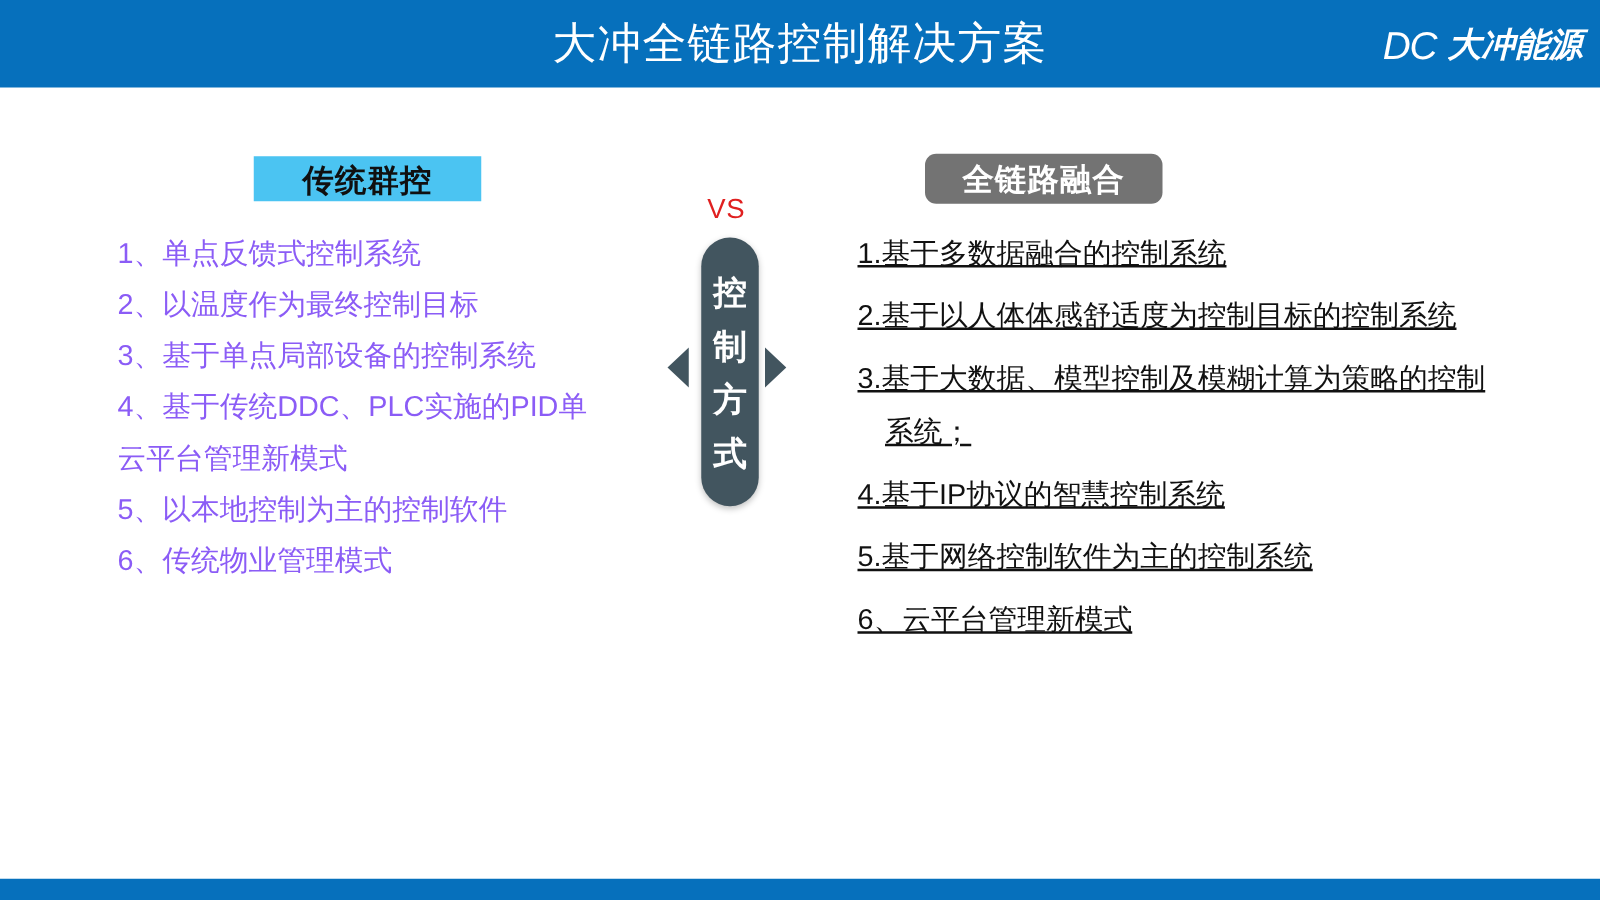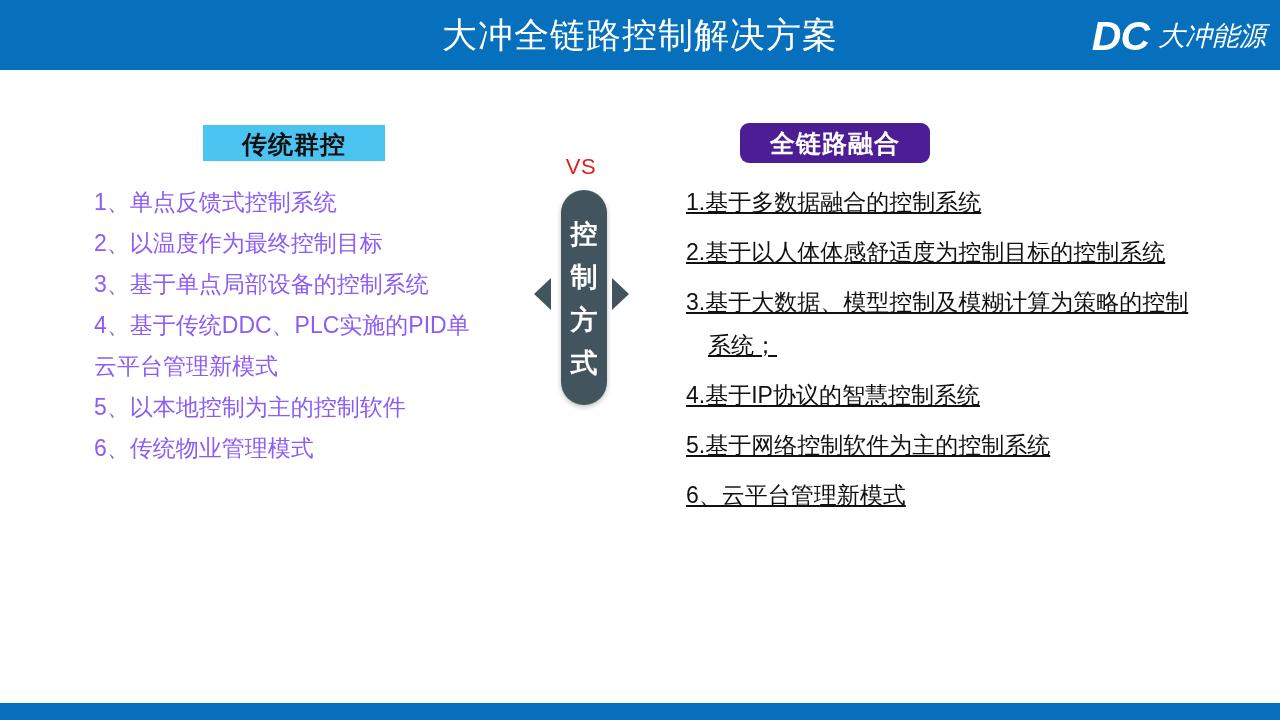--- a/index.html
+++ b/index.html
@@ -46,31 +46,31 @@
     position: absolute;
     right: 14px;
     top: 16px;
     height: 40px;
     display: flex;
     align-items: center;
     gap: 9px;
     color: #ffffff;
   }
   .logo-dc {
-    font-size: 41px;
-    font-weight: bold;
+    font-size: 31px;
+    font-weight: normal;
     font-style: italic;
     letter-spacing: -1px;
     line-height: 1;
     position: relative;
     text-align: center;
   }
   .logo-name {
     font-size: 27px;
-    font-weight: normal;
+    font-weight: bold;
     font-style: italic;
     line-height: 1;
     letter-spacing: 0px;
   }
 
   
   .bottombar {
     position: absolute;
     left: 0;
     bottom: 0;
@@ -94,21 +94,21 @@
     font-size: 25px;
     font-weight: bold;
     letter-spacing: 1px;
   }
   .badge-right {
     position: absolute;
     left: 740px;
     top: 123px;
     width: 190px;
     height: 40px;
-    background: #4c1d95;
+    background: #737373;
     border-radius: 9px;
     display: flex;
     align-items: center;
     justify-content: center;
     color: #ffffff;
     font-size: 25px;
     font-weight: bold;
     letter-spacing: 1px;
   }
   .vs-label {

